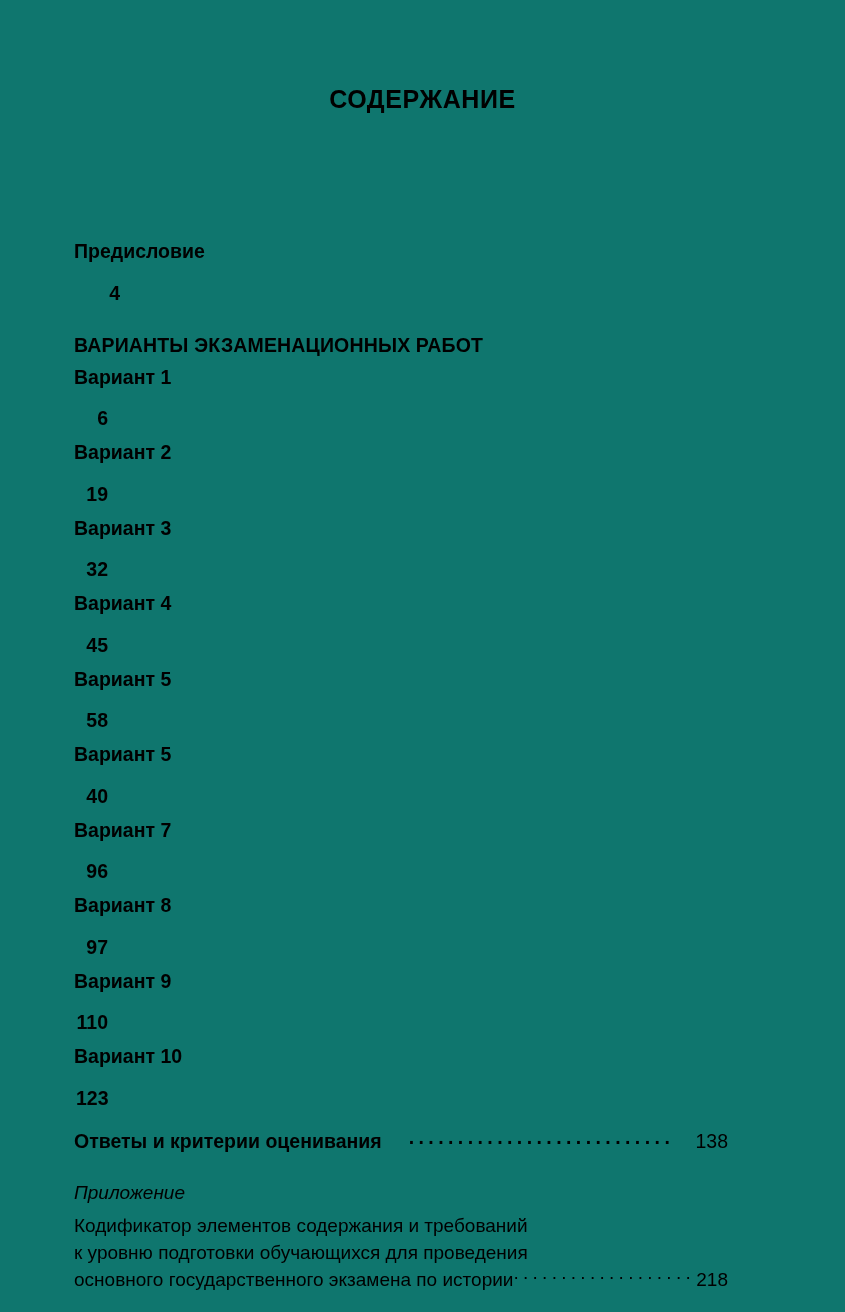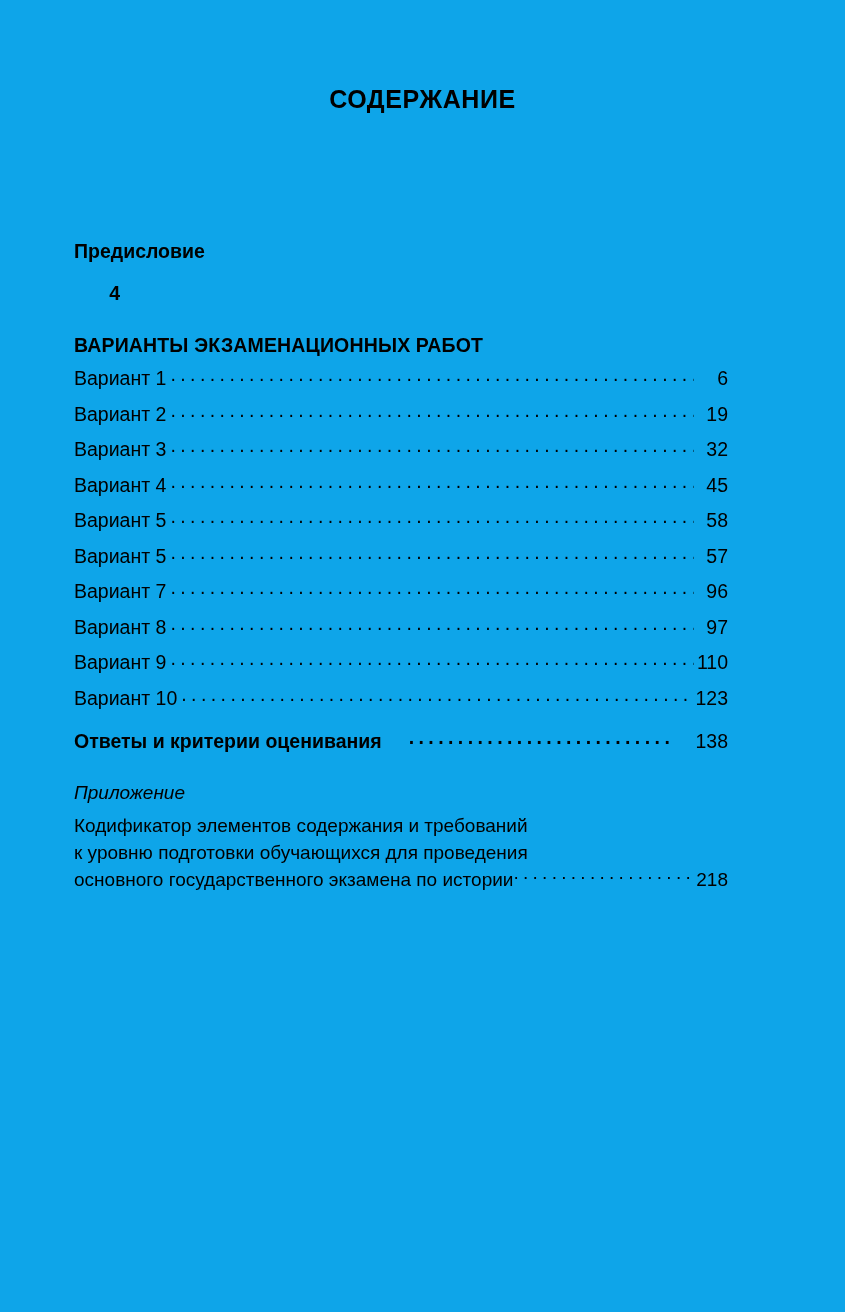--- a/index.html
+++ b/index.html
@@ -14,21 +14,21 @@
     position: relative;
     font-family: "Liberation Sans", "DejaVu Sans", sans-serif;
     color: #000000;
     overflow: hidden;
     -webkit-font-smoothing: antialiased;
   }
 
   .page {
     position: absolute;
     inset: 0;
-    background: #0ea5e9;
+    background: #0f766e;
     padding-left: 21px;
   }
 
   
   .toc-title {
     position: absolute;
     top: 85px;
     left: 0;
     width: 845px;
     text-align: center;
@@ -94,22 +94,23 @@
 
   .section-head {
     font-size: 19.5px;
     font-weight: bold;
     letter-spacing: 0.15px;
     margin-top: 30px;
     margin-bottom: 9px;
   }
 
   .entry-variant {
-    font-weight: normal;
+    font-weight: bold;
     margin-bottom: 12px;
+    flex-direction: column;
   }
   .entry-variant .label { padding-right: 4px; }
   .entry-variant .leader { margin-right: 0px; }
   .entry-variant .page-no { min-width: 32px; padding-left: 2px; }
 
   .entry-answers {
     font-weight: bold;
     margin-top: 20px;
     margin-bottom: 0;
     gap: 20px;
@@ -202,21 +203,21 @@
 
     <div class="toc-line entry-variant">
       <span class="label">Вариант 5</span>
       <span class="leader"></span>
       <span class="page-no">58</span>
     </div>
 
     <div class="toc-line entry-variant">
       <span class="label">Вариант 5</span>
       <span class="leader"></span>
-      <span class="page-no">57</span>
+      <span class="page-no">40</span>
     </div>
 
     <div class="toc-line entry-variant">
       <span class="label">Вариант 7</span>
       <span class="leader"></span>
       <span class="page-no">96</span>
     </div>
 
     <div class="toc-line entry-variant">
       <span class="label">Вариант 8</span>

